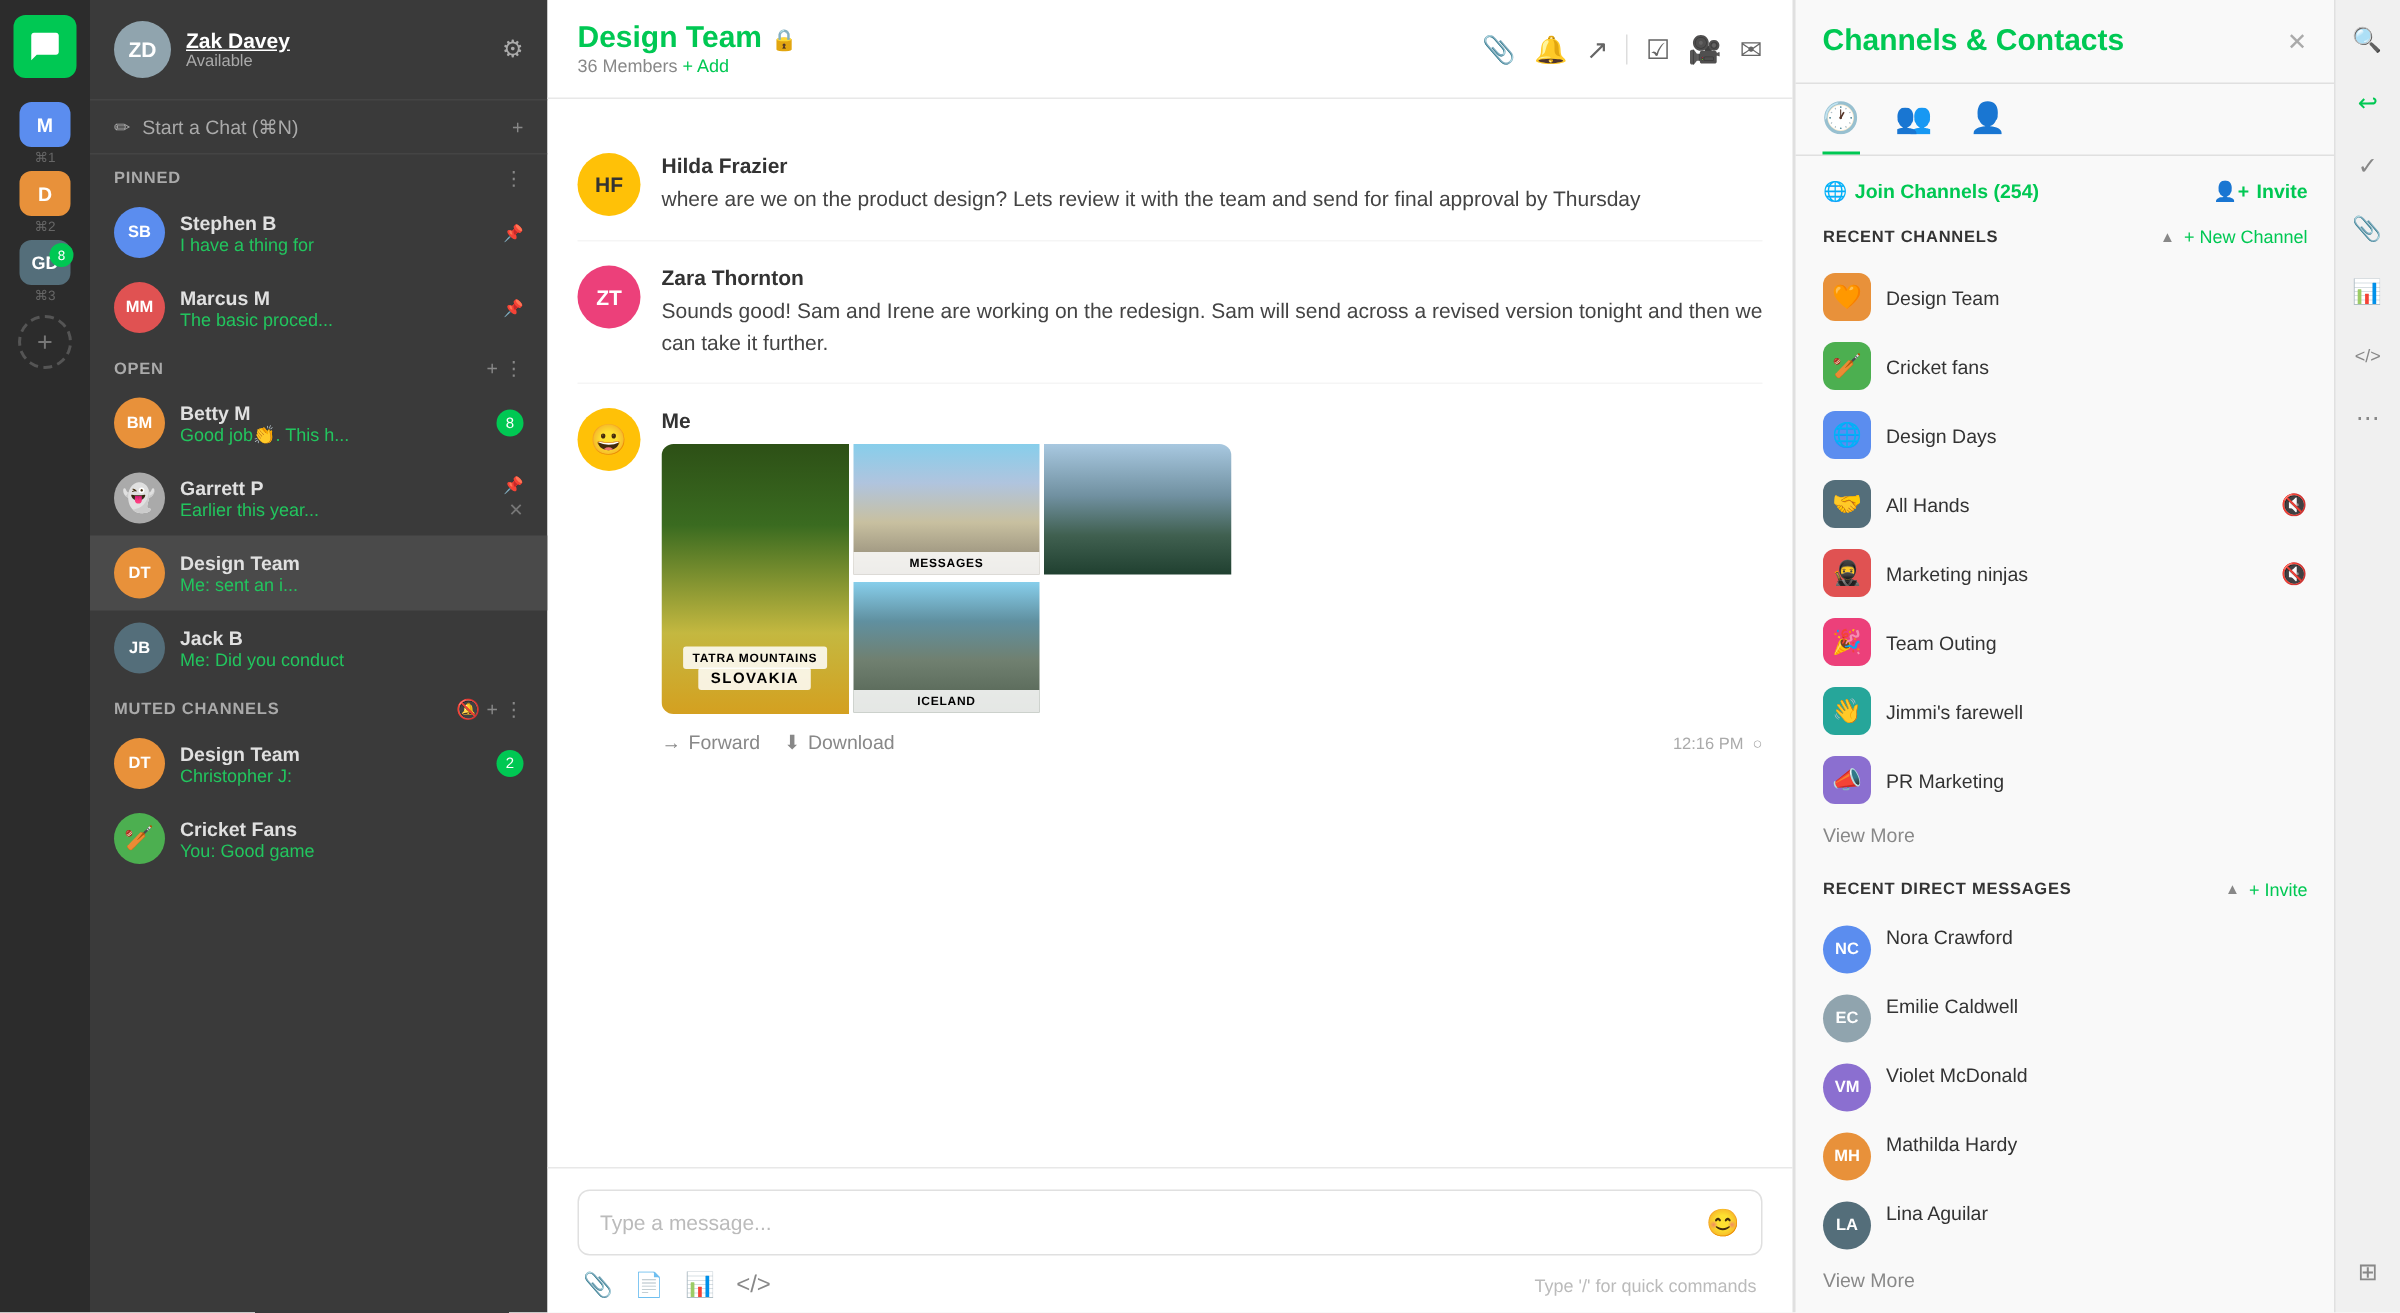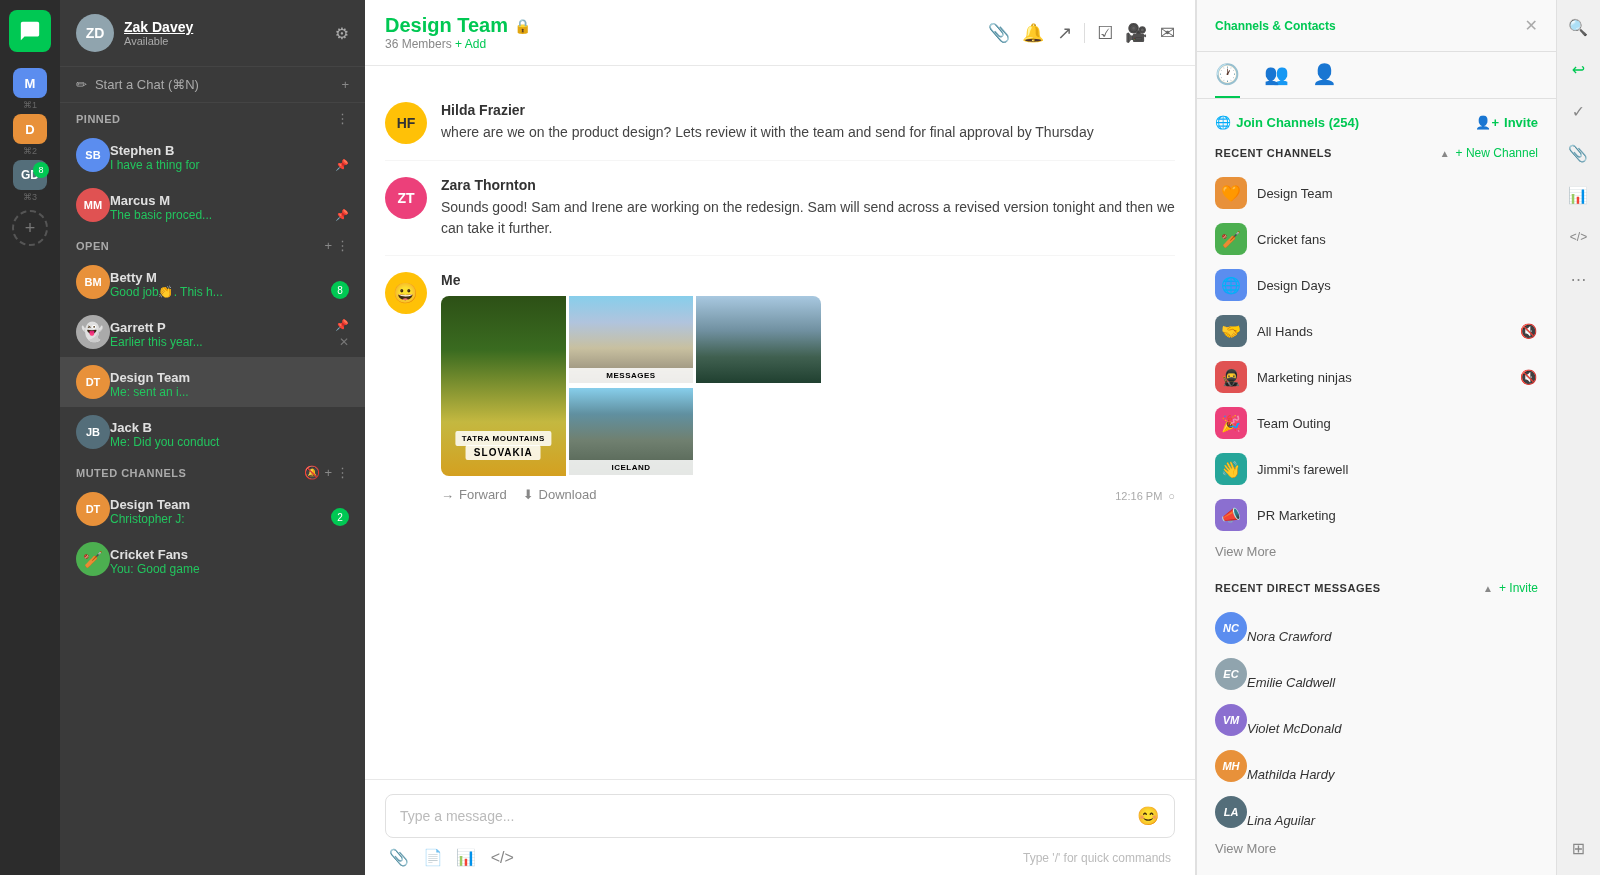--- a/index.html
+++ b/index.html
@@ -119,21 +119,22 @@
       text-transform: uppercase;
       letter-spacing: 0.5px;
       flex: 1;
     }
     .section-actions { display: flex; gap: 4px; align-items: center; }
     .section-icon { color: #888; font-size: 13px; cursor: pointer; }
 
     .chat-item {
       padding: 8px 16px;
       display: flex;
-      align-items: flex-end;
+      align-items: center;
+      gap: 10px;
       cursor: pointer;
       position: relative;
     }
     .chat-item.active { background: #4a4a4a; }
     .chat-avatar {
       width: 34px; height: 34px;
       border-radius: 50%;
       background: #888;
       flex-shrink: 0;
       display: flex; align-items: center; justify-content: center;
@@ -274,21 +275,21 @@
       flex-direction: column;
       flex-shrink: 0;
     }
     .right-panel-header {
       padding: 16px 18px;
       display: flex;
       align-items: center;
       border-bottom: 1px solid #e0e0e0;
     }
     .right-panel-title {
-      font-size: 12px;
+      font-size: 20px;
       font-weight: 700;
       color: #00c853;
       flex: 1;
     }
     .right-panel-close { color: #aaa; cursor: pointer; font-size: 16px; }
 
     .right-panel-tabs {
       display: flex;
       border-bottom: 1px solid #e0e0e0;
       padding: 0 18px;
@@ -372,25 +373,24 @@
     .view-more {
       color: #888;
       font-size: 13px;
       cursor: pointer;
       padding: 6px 0;
       margin-bottom: 16px;
     }
 
     .dm-item {
       display: flex;
-      align-items: flex-end;
-      gap: 0;
+      align-items: flex-start;
+      gap: 10px;
       padding: 7px 0;
       cursor: pointer;
-      font-style: italic;
     }
     .dm-avatar {
       width: 32px; height: 32px;
       border-radius: 50%;
       background: #888;
       flex-shrink: 0;
       display: flex; align-items: center; justify-content: center;
       font-size: 11px; color: white; font-weight: bold;
       overflow: hidden;
     }

